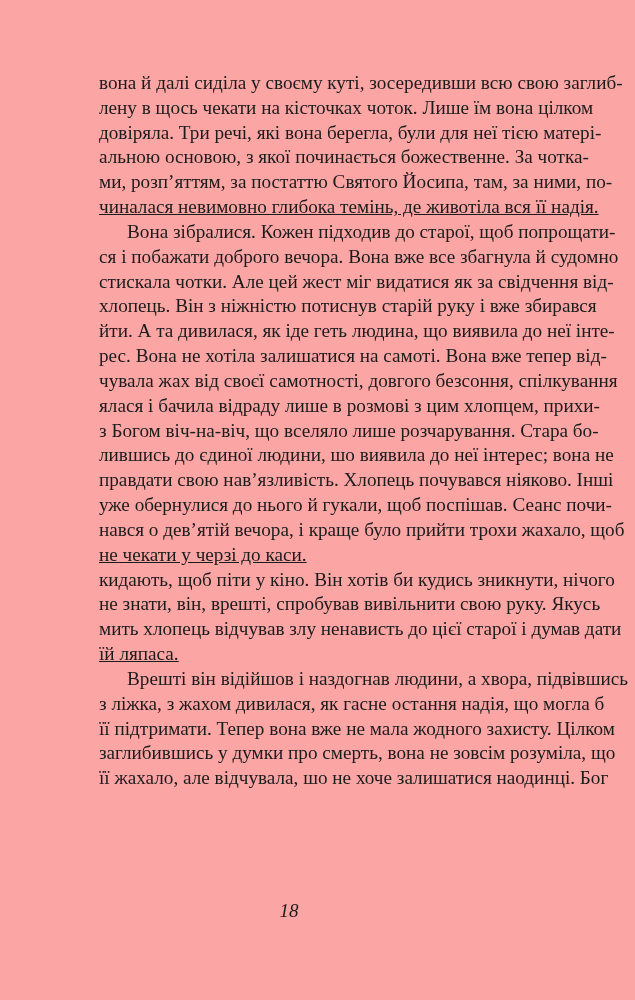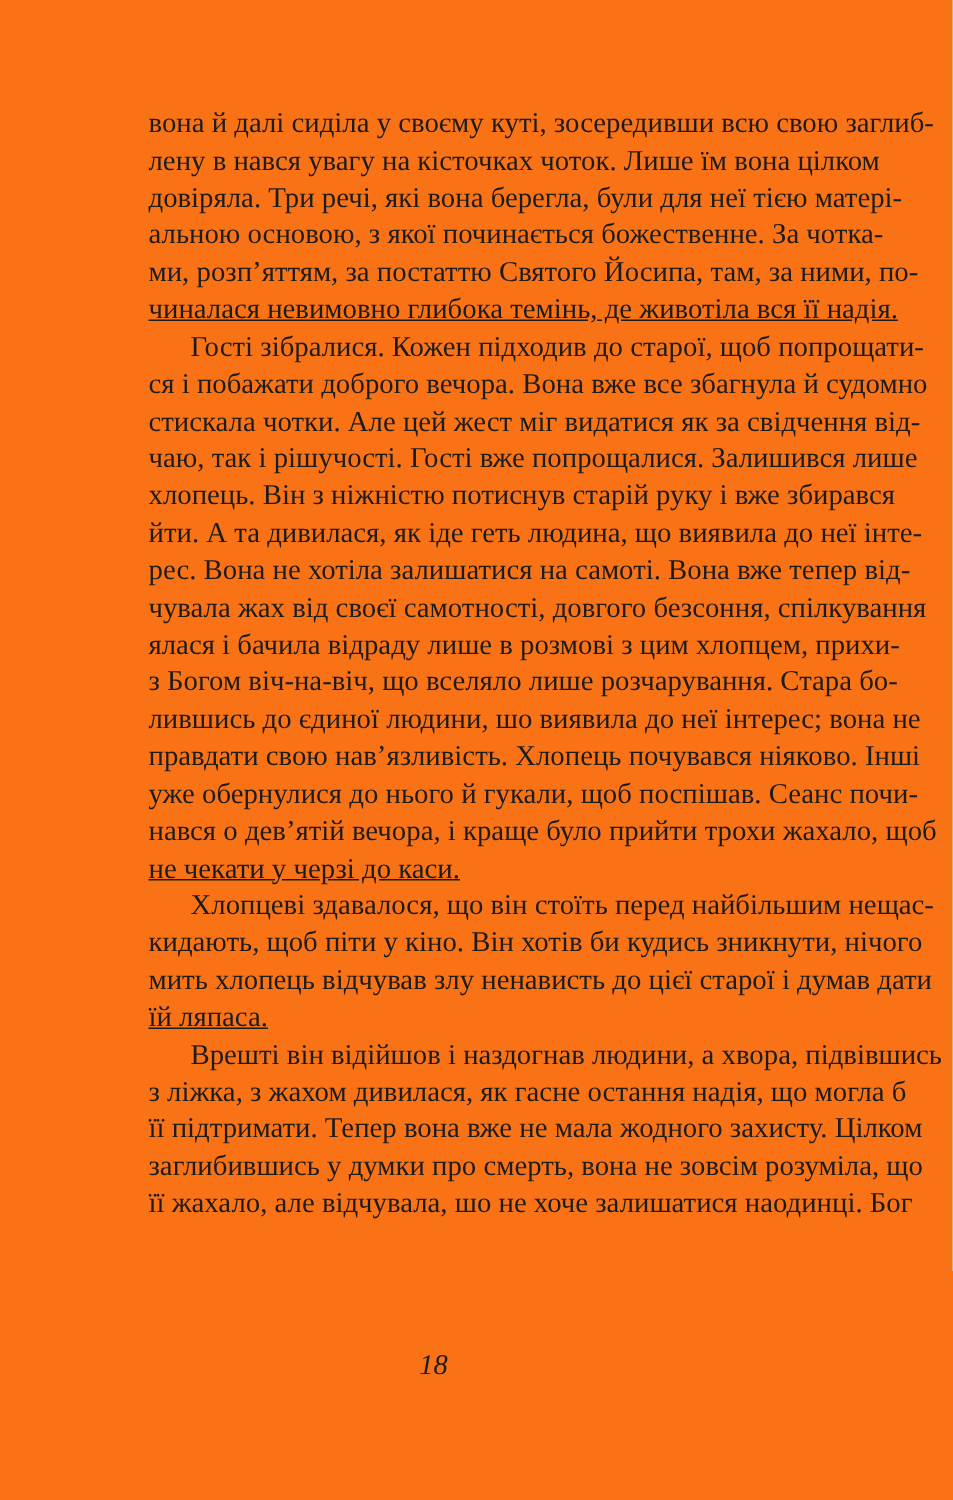--- a/index.html
+++ b/index.html
@@ -1,18 +1,18 @@
 <!DOCTYPE html>
 <html><head>
 <meta charset="utf-8">
 <style>
   html, body { margin: 0; padding: 0; background: #ffffff; }
   body { width: 635px; height: 1000px; position: relative; overflow: hidden; }
   .page {
-    position: absolute; left: 0; top: 0; width: 635px; height: 1000px; background: #f97316;
+    position: absolute; left: 0; top: 0; width: 635px; height: 1000px; background: #fca5a5;
   }
   .text-block {
     position: absolute; left: 99px; top: 71px; width: 487px;
     font-family: "Liberation Serif", "DejaVu Serif", serif;
     font-size: 19.2px; line-height: 24.84px; color: #1c1c1c;
   }
   .line {
     display: block; text-align: justify; text-align-last: justify;
     white-space: nowrap; height: 24.84px; overflow: visible;
   }
@@ -25,48 +25,47 @@
   }
 </style>
 </head>
 <body>
 
 <div class="page">
   <div class="text-block" id="text-block">
 
     <div class="paragraph">
       <span class="line">вона й далі сиділа у своєму куті, зосередивши всю свою заглиб-</span>
-      <span class="line">лену в нався увагу на кісточках чоток. Лише їм вона цілком</span>
+      <span class="line">лену в щось чекати на кісточках чоток. Лише їм вона цілком</span>
       <span class="line">довіряла. Три речі, які вона берегла, були для неї тією матері-</span>
       <span class="line">альною основою, з якої починається божественне. За чотка-</span>
       <span class="line">ми, розп’яттям, за постаттю Святого Йосипа, там, за ними, по-</span>
       <span class="line last">чиналася невимовно глибока темінь, де животіла вся її надія.</span>
     </div>
 
     <div class="paragraph">
-      <span class="line indent">Гості зібралися. Кожен підходив до старої, щоб попрощати-</span>
+      <span class="line indent">Вона зібралися. Кожен підходив до старої, щоб попрощати-</span>
       <span class="line">ся і побажати доброго вечора. Вона вже все збагнула й судомно</span>
       <span class="line">стискала чотки. Але цей жест міг видатися як за свідчення від-</span>
-      <span class="line">чаю, так і рішучості. Гості вже попрощалися. Залишився лише</span>
       <span class="line">хлопець. Він з ніжністю потиснув старій руку і вже збирався</span>
       <span class="line">йти. А та дивилася, як іде геть людина, що виявила до неї інте-</span>
       <span class="line">рес. Вона не хотіла залишатися на самоті. Вона вже тепер від-</span>
       <span class="line">чувала жах від своєї самотності, довгого безсоння, спілкування</span>
       <span class="line">ялася і бачила відраду лише в розмові з цим хлопцем, прихи-</span>
       <span class="line">з Богом віч-на-віч, що вселяло лише розчарування. Стара бо-</span>
       <span class="line">лившись до єдиної людини, шо виявила до неї інтерес; вона не</span>
       <span class="line">правдати свою нав’язливість. Хлопець почувався ніяково. Інші</span>
       <span class="line">уже обернулися до нього й гукали, щоб поспішав. Сеанс почи-</span>
       <span class="line">нався о дев’ятій вечора, і краще було прийти трохи жахало, щоб</span>
       <span class="line last">не чекати у черзі до каси.</span>
     </div>
 
     <div class="paragraph">
-      <span class="line indent">Хлопцеві здавалося, що він стоїть перед найбільшим нещас-</span>
       <span class="line">кидають, щоб піти у кіно. Він хотів би кудись зникнути, нічого</span>
+      <span class="line">не знати, він, врешті, спробував вивільнити свою руку. Якусь</span>
       <span class="line">мить хлопець відчував злу ненависть до цієї старої і думав дати</span>
       <span class="line last">їй ляпаса.</span>
     </div>
 
     <div class="paragraph">
       <span class="line indent">Врешті він відійшов і наздогнав людини, а хвора, підвівшись</span>
       <span class="line">з ліжка, з жахом дивилася, як гасне остання надія, що могла б</span>
       <span class="line">її підтримати. Тепер вона вже не мала жодного захисту. Цілком</span>
       <span class="line">заглибившись у думки про смерть, вона не зовсім розуміла, що</span>
       <span class="line">її жахало, але відчувала, шо не хоче залишатися наодинці. Бог</span>

